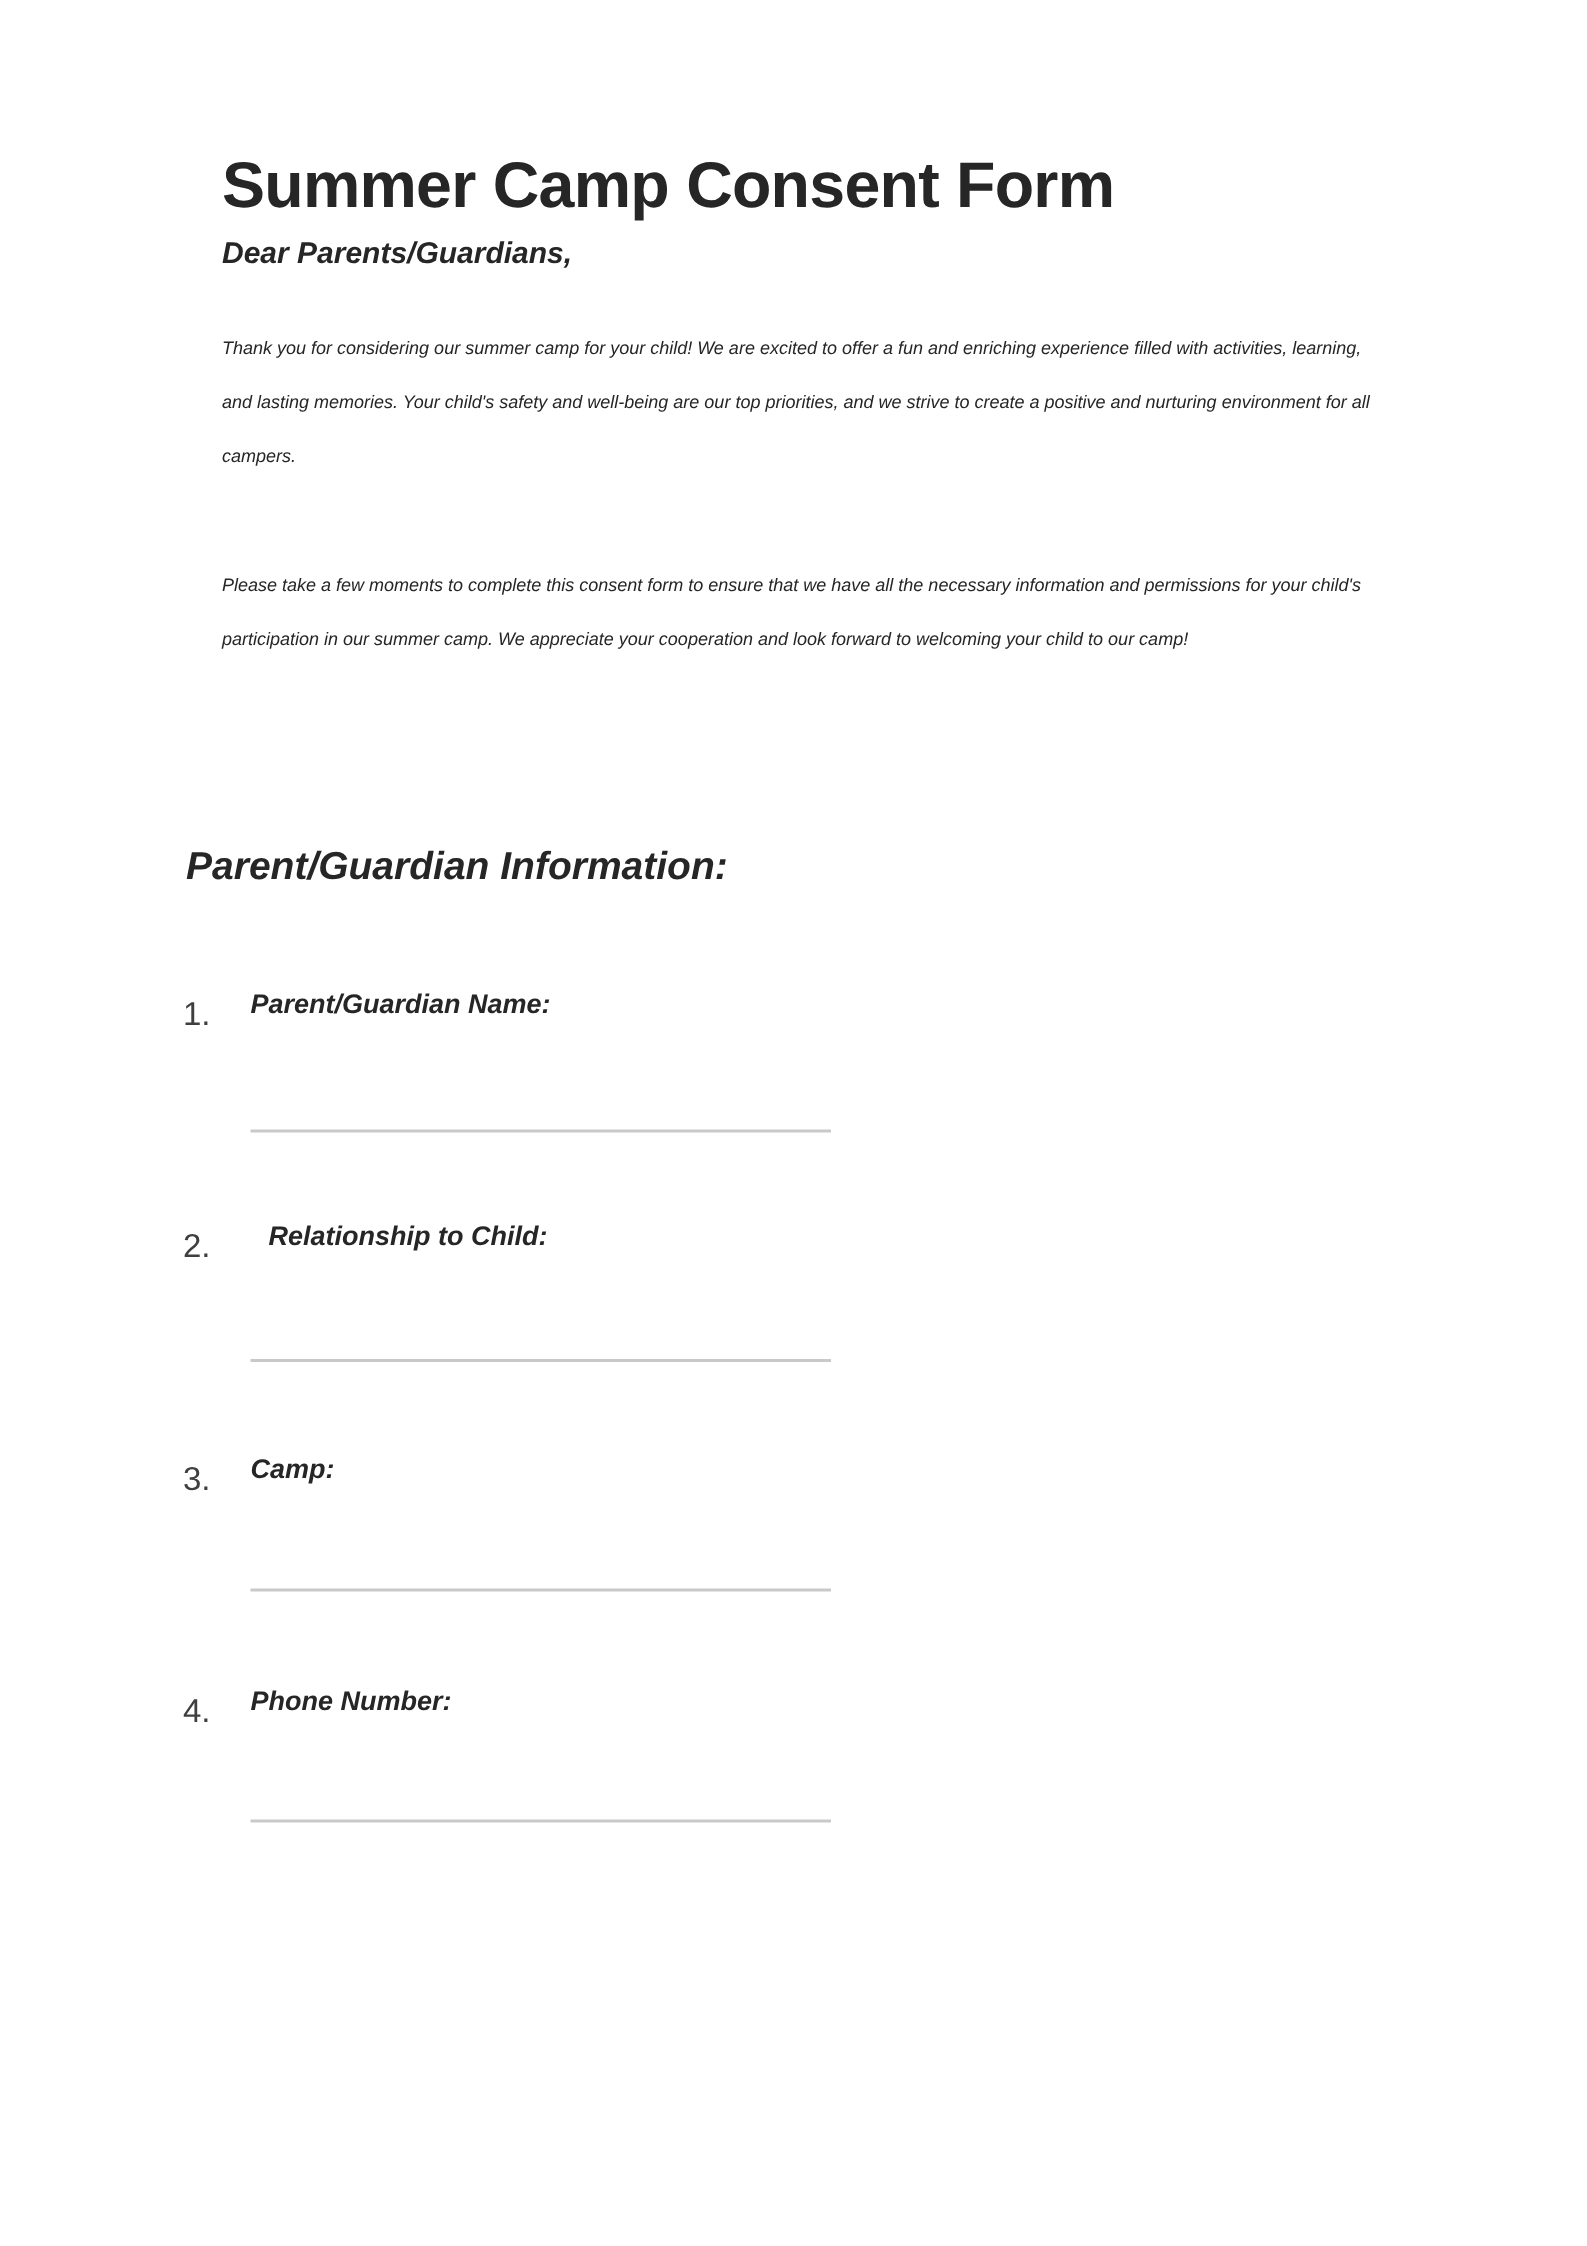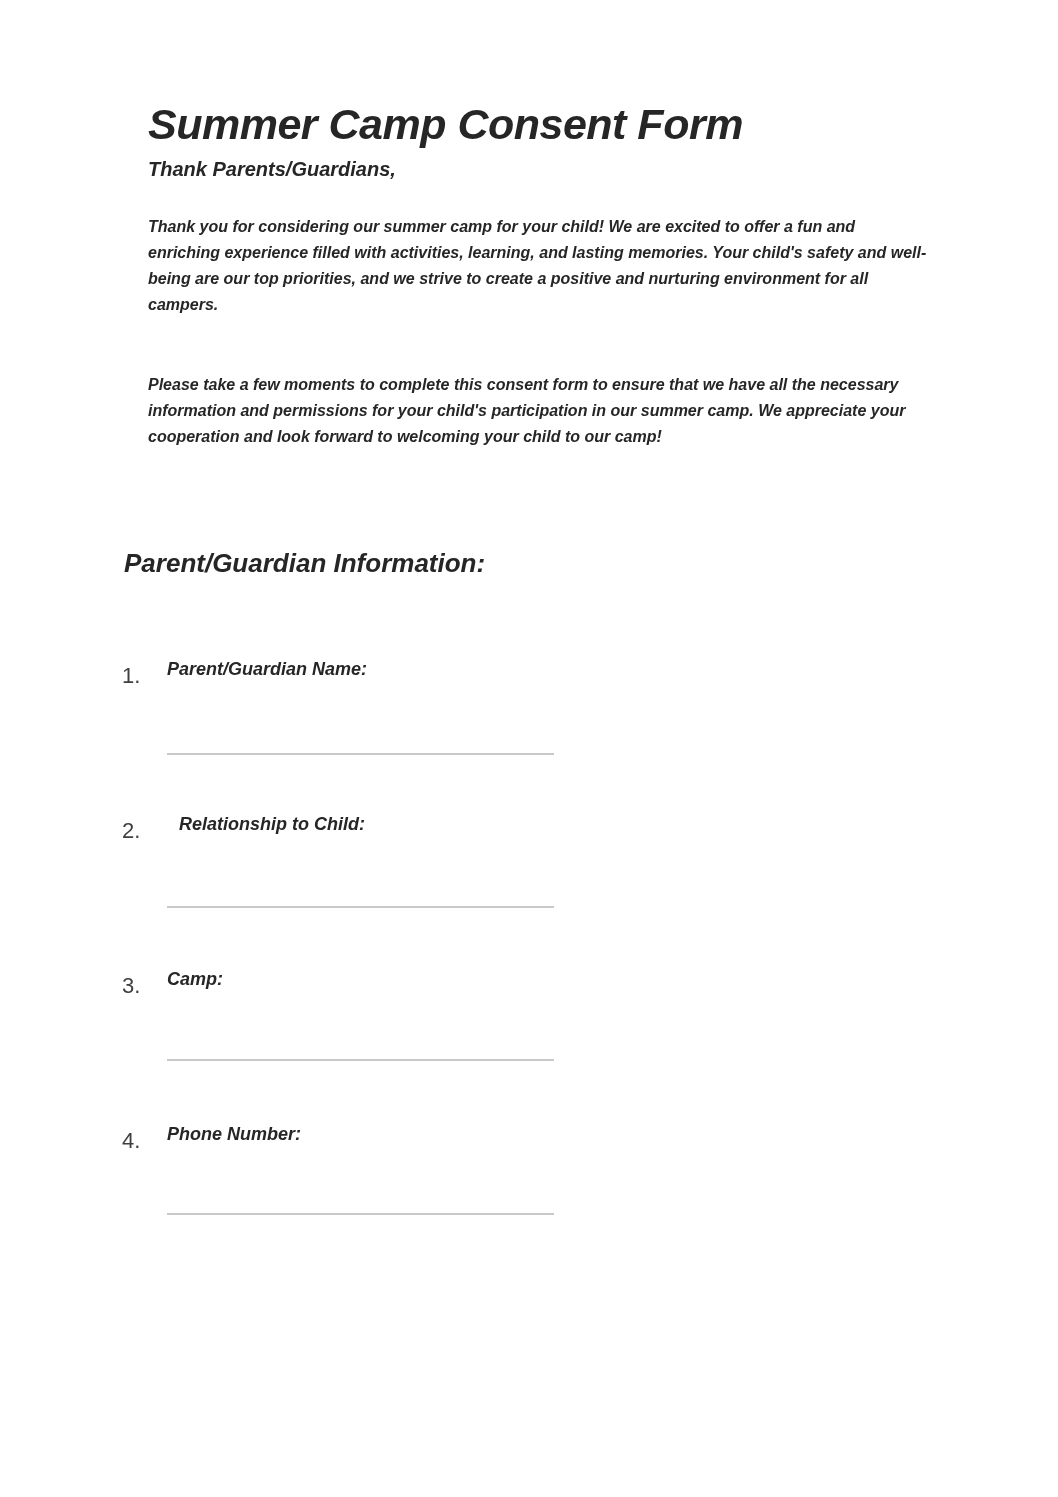--- a/index.html
+++ b/index.html
@@ -15,52 +15,51 @@
     font-family: "Liberation Sans", sans-serif;
     color: #262626;
     overflow: hidden;
   }
   .title {
     position: absolute;
     left: 148px;
     top: 100px;
     font-size: 43px;
     font-weight: bold;
-    font-style: italic;
     letter-spacing: -0.5px;
     white-space: nowrap;
   }
   .salutation {
     position: absolute;
     left: 148px;
     top: 158px;
     font-size: 20px;
     font-weight: bold;
     font-style: italic;
   }
   .para {
     position: absolute;
     left: 148px;
     width: 782px;
-    font-size: 16px;
-    line-height: 26px;
-    font-weight: bold;
+    font-size: 12px;
+    line-height: 36px;
+    font-weight: normal;
     font-style: italic;
   }
   .para-1 { top: 214px; }
   .para-2 { top: 372px; }
   .section-heading {
     position: absolute;
     left: 124px;
     font-size: 26px;
     font-weight: bold;
     font-style: italic;
     white-space: nowrap;
   }
-  .heading-parent { top: 548px; }
+  .heading-parent { top: 562px; }
   .heading-child  { top: 1275px; }
   .field-number {
     position: absolute;
     left: 122px;
     font-size: 22px;
     font-weight: normal;
     font-style: normal;
     color: #3f3f3f;
   }
   .field-label {
@@ -91,21 +90,21 @@
   .num-3   { top: 973px; }  .label-3 { top: 969px; }  .line-3 { top: 1029px; }
   .num-4   { top: 1128px; } .label-4 { top: 1124px; } .line-4 { top: 1183px; }
 </style>
 </head>
 <body>
 
 <div class="page">
 
   <h1 class="title" style="margin:0;">Summer Camp Consent Form</h1>
 
-  <div class="salutation">Thank Parents/Guardians,</div>
+  <div class="salutation">Dear Parents/Guardians,</div>
 
   <p class="para para-1" style="margin:0;">Thank you for considering our summer camp for your child! We are excited to offer a fun and enriching experience filled with activities, learning, and lasting memories. Your child's safety and well-being are our top priorities, and we strive to create a positive and nurturing environment for all campers.</p>
 
   <p class="para para-2" style="margin:0;">Please take a few moments to complete this consent form to ensure that we have all the necessary information and permissions for your child's participation in our summer camp. We appreciate your cooperation and look forward to welcoming your child to our camp!</p>
 
   <h2 class="section-heading heading-parent" style="margin:0;">Parent/Guardian Information:</h2>
 
   <span class="field-number num-1">1.</span>
   <span class="field-label label-1">Parent/Guardian Name:</span>
   <input type="text" class="field-line line-1" value="" style="">

